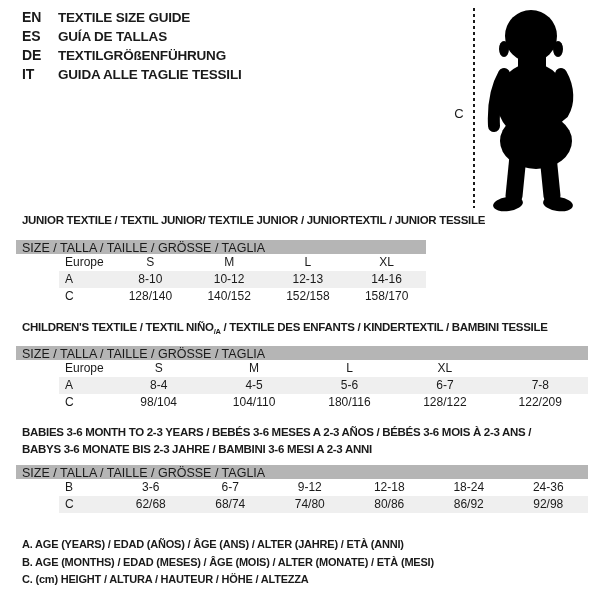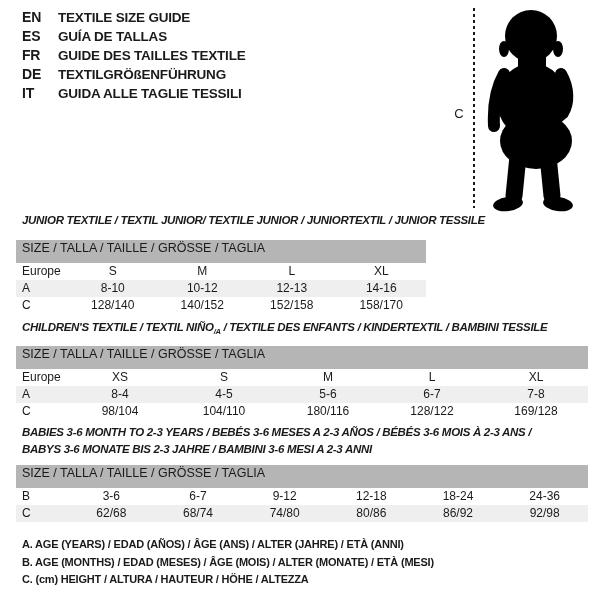--- a/index.html
+++ b/index.html
@@ -23,32 +23,32 @@
   }
   .height-label {
     position:absolute; left:450px; top:106px; width:18px; text-align:center;
     font-size:13px; font-weight:normal;
   }
   .silhouette { position:absolute; left:484px; top:6px; }
 
   
   .tbl-title {
     position:absolute; left:22px; font-size:11.5px; font-weight:bold;
-    letter-spacing:-0.3px; white-space:nowrap; line-height:13px;font-style:italic;
+    letter-spacing:-0.3px; white-space:nowrap; line-height:13px;
   }
   .tbl-title sub { font-size:7.5px; }
   .tbl-title .line { display:block; line-height:17px; }
   .tbl { position:absolute; left:16px; }
   .t1 { width:410px; }
   .t2, .t3 { width:572px; }
   .bar {
-    height:23px; line-height:17px; background:var(--table-header-bg,#b5b5b5);
+    height:14px; line-height:17px; background:var(--table-header-bg,#b5b5b5);
     font-size:12.5px; padding-left:6px; white-space:nowrap;
   }
-  .row { display:grid; height:17px; line-height:17px; font-size:12px; }
+  .row { display:grid; height:17px; line-height:17px; font-size:12px;margin-left:43px; }
   .t1 .row { grid-template-columns:52px repeat(4,1fr); }
   .t2 .row { grid-template-columns:52px repeat(5,1fr); }
   .t3 .row { grid-template-columns:52px repeat(6,1fr); }
   .row.stripe { background:var(--row-stripe-bg,#efefef); }
   .row-label { padding-left:6px; text-align:left; }
   .cell { text-align:center; }
 
   
   .notes { position:absolute; left:22px; top:536px; }
   .note { font-size:11px; font-weight:bold; letter-spacing:-0.2px; line-height:17.5px; white-space:nowrap; }
@@ -57,23 +57,20 @@
 <body>
 
 <div class="page">
 
   <div class="lang-block">
     <div class="lang-row">
       <span class="lang-code">EN</span><span class="lang-title">TEXTILE SIZE GUIDE</span>
     </div>
     <div class="lang-row">
       <span class="lang-code">ES</span><span class="lang-title">GUÍA DE TALLAS</span>
-    </div>
-    <div class="lang-row">
-      <span class="lang-code">FR</span><span class="lang-title">GUIDE DES TAILLES TEXTILE</span>
     </div>
     <div class="lang-row">
       <span class="lang-code">DE</span><span class="lang-title">TEXTILGRÖßENFÜHRUNG</span>
     </div>
     <div class="lang-row">
       <span class="lang-code">IT</span><span class="lang-title">GUIDA ALLE TAGLIE TESSILI</span>
     </div>
   </div>
 
   <span class="height-label">C</span>
@@ -119,41 +116,40 @@
       <span class="cell">152/158</span>
       <span class="cell">158/170</span>
     </div>
   </div>
 
   <h2 class="tbl-title" style="top:321px;"><span>CHILDREN'S TEXTILE / TEXTIL NIÑO</span><sub>/A</sub><span> / TEXTILE DES ENFANTS / KINDERTEXTIL / BAMBINI TESSILE</span></h2>
   <div class="tbl t2" style="top:346px;">
     <div class="bar">SIZE / TALLA / TAILLE / GRÖSSE / TAGLIA</div>
     <div class="row">
       <span class="row-label">Europe</span>
-      <span class="cell">XS</span>
       <span class="cell">S</span>
       <span class="cell">M</span>
       <span class="cell">L</span>
       <span class="cell">XL</span>
     </div>
     <div class="row stripe">
       <span class="row-label">A</span>
       <span class="cell">8-4</span>
       <span class="cell">4-5</span>
       <span class="cell">5-6</span>
       <span class="cell">6-7</span>
       <span class="cell">7-8</span>
     </div>
     <div class="row">
       <span class="row-label">C</span>
       <span class="cell">98/104</span>
       <span class="cell">104/110</span>
       <span class="cell">180/116</span>
       <span class="cell">128/122</span>
-      <span class="cell">169/128</span>
+      <span class="cell">122/209</span>
     </div>
   </div>
 
   <h2 class="tbl-title" style="top:424px;">
       <span class="line">BABIES 3-6 MONTH TO 2-3 YEARS / BEBÉS 3-6 MESES A 2-3 AÑOS / BÉBÉS 3-6 MOIS À 2-3 ANS /</span>
       <span class="line">BABYS 3-6 MONATE BIS 2-3 JAHRE / BAMBINI 3-6 MESI A 2-3 ANNI</span>
     </h2>
   <div class="tbl t3" style="top:465px;">
     <div class="bar">SIZE / TALLA / TAILLE / GRÖSSE / TAGLIA</div>
     <div class="row">

